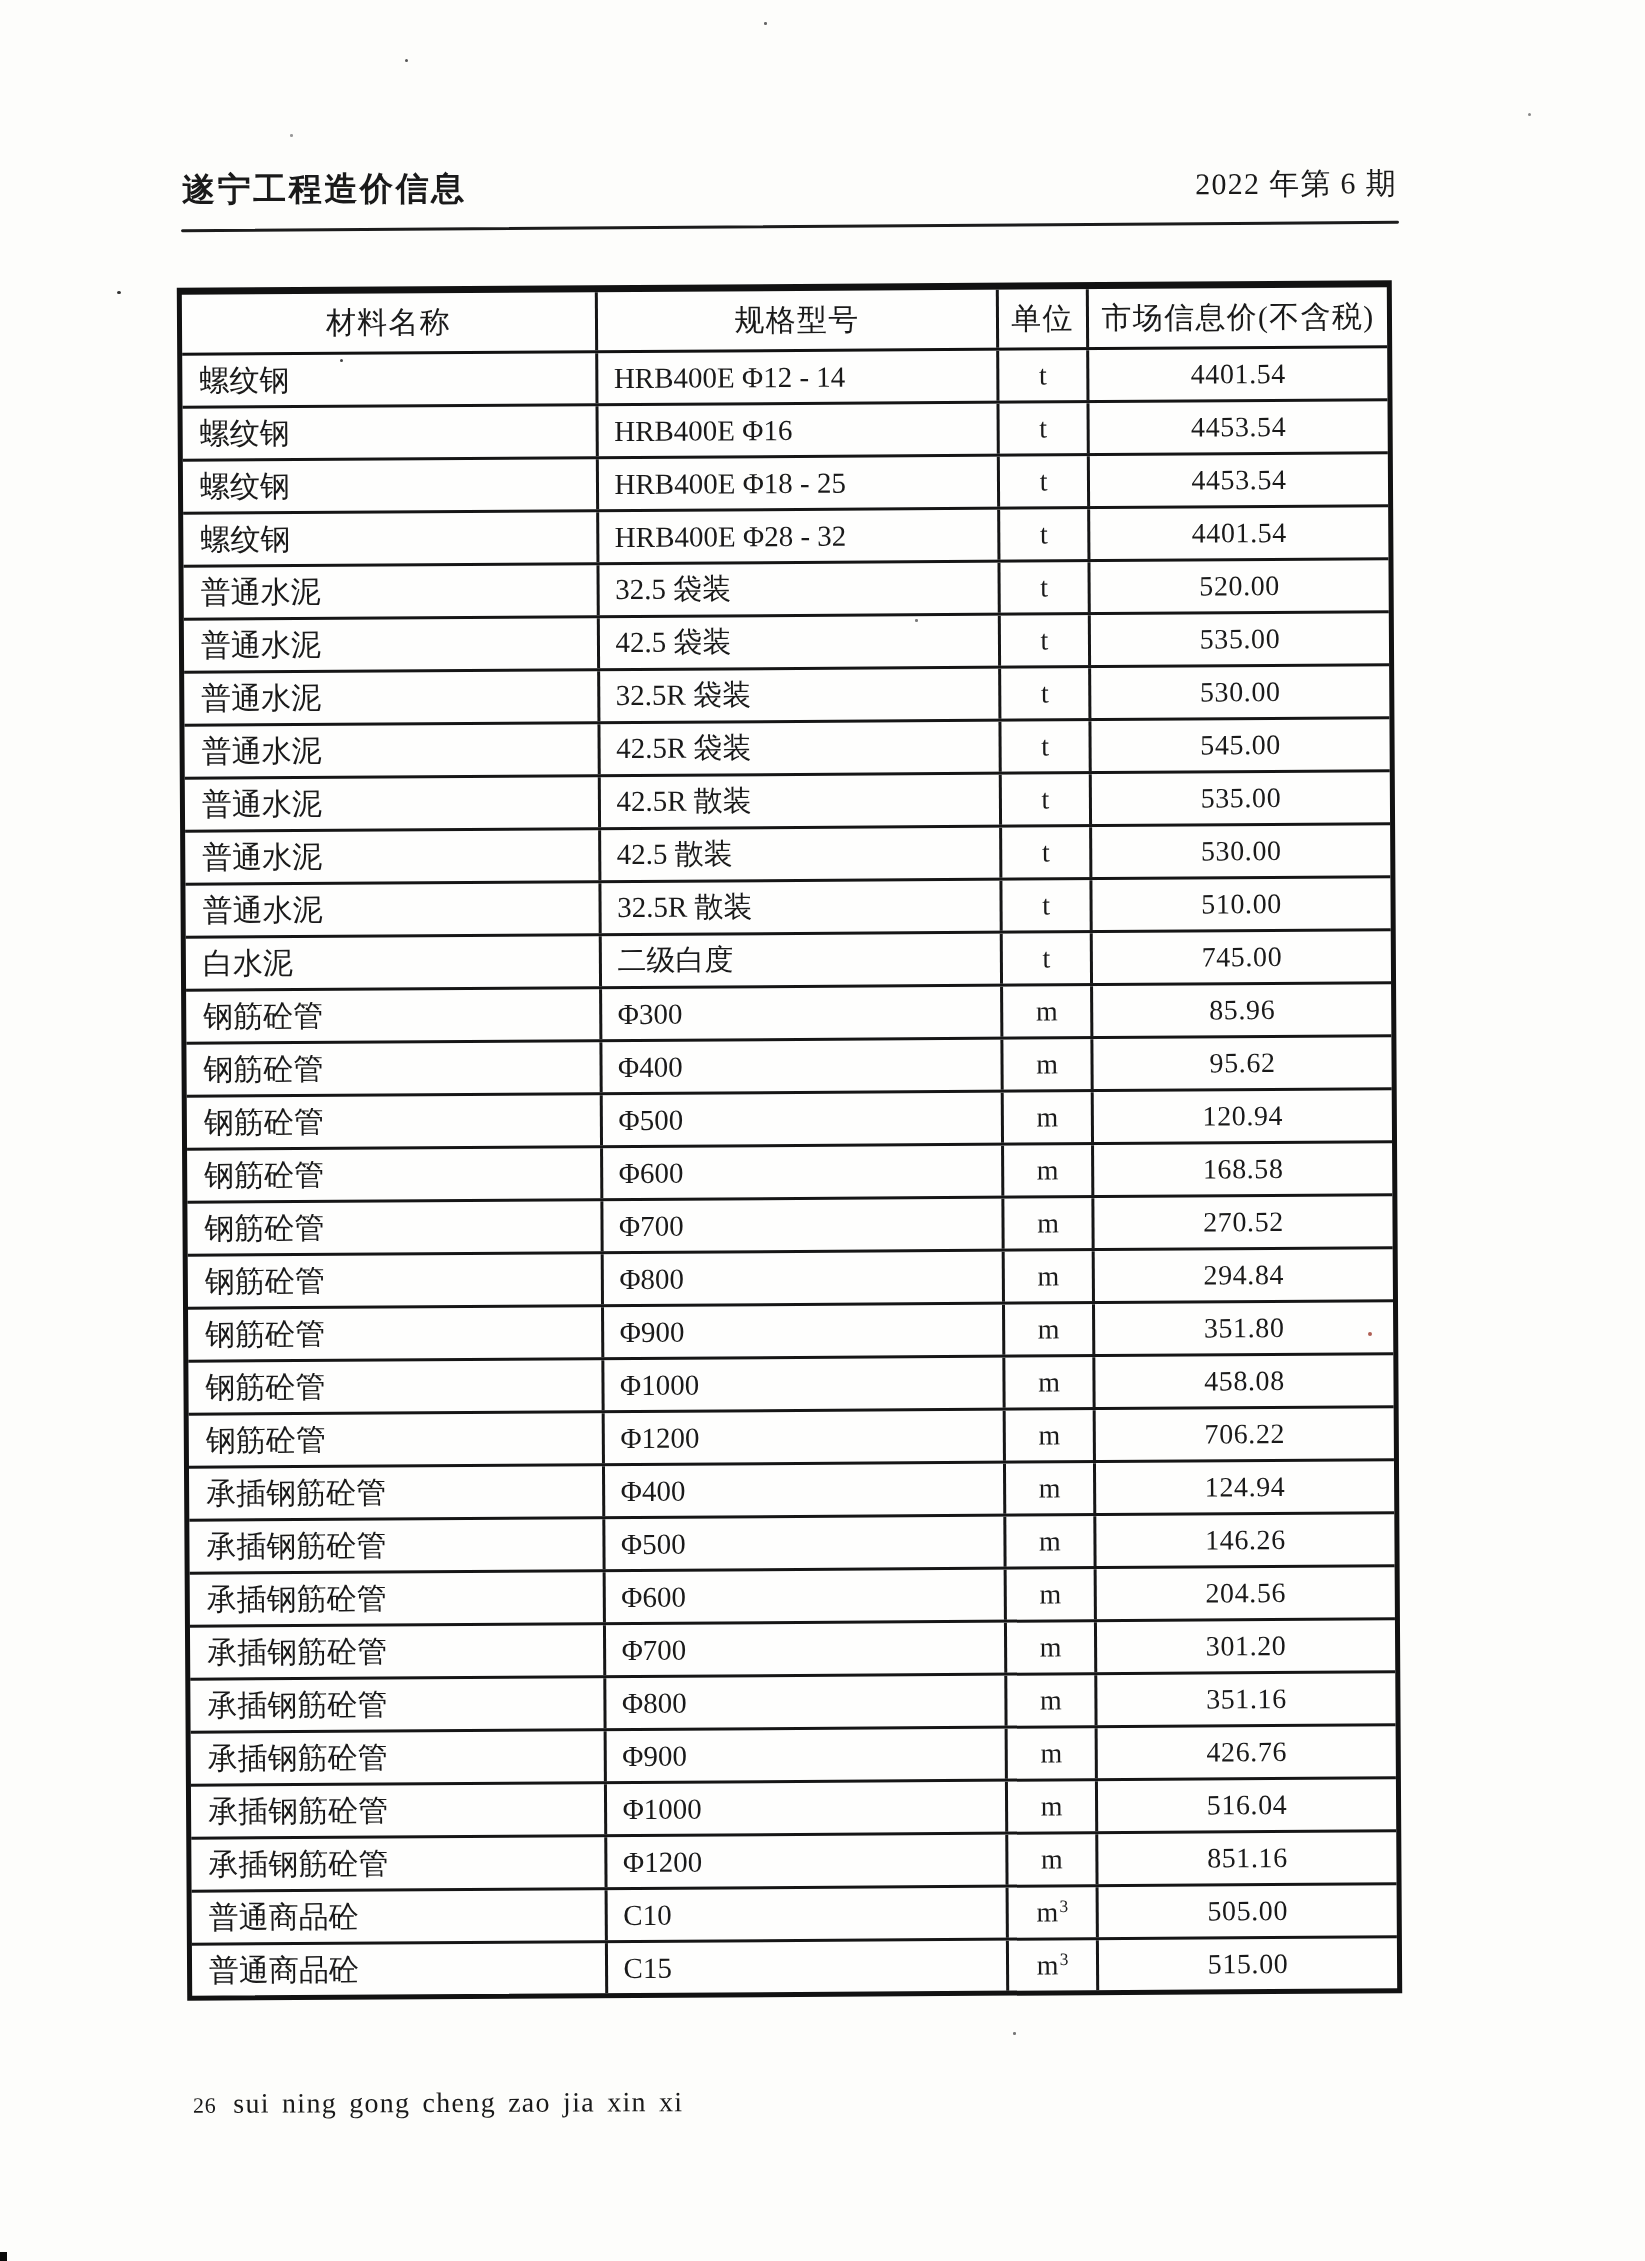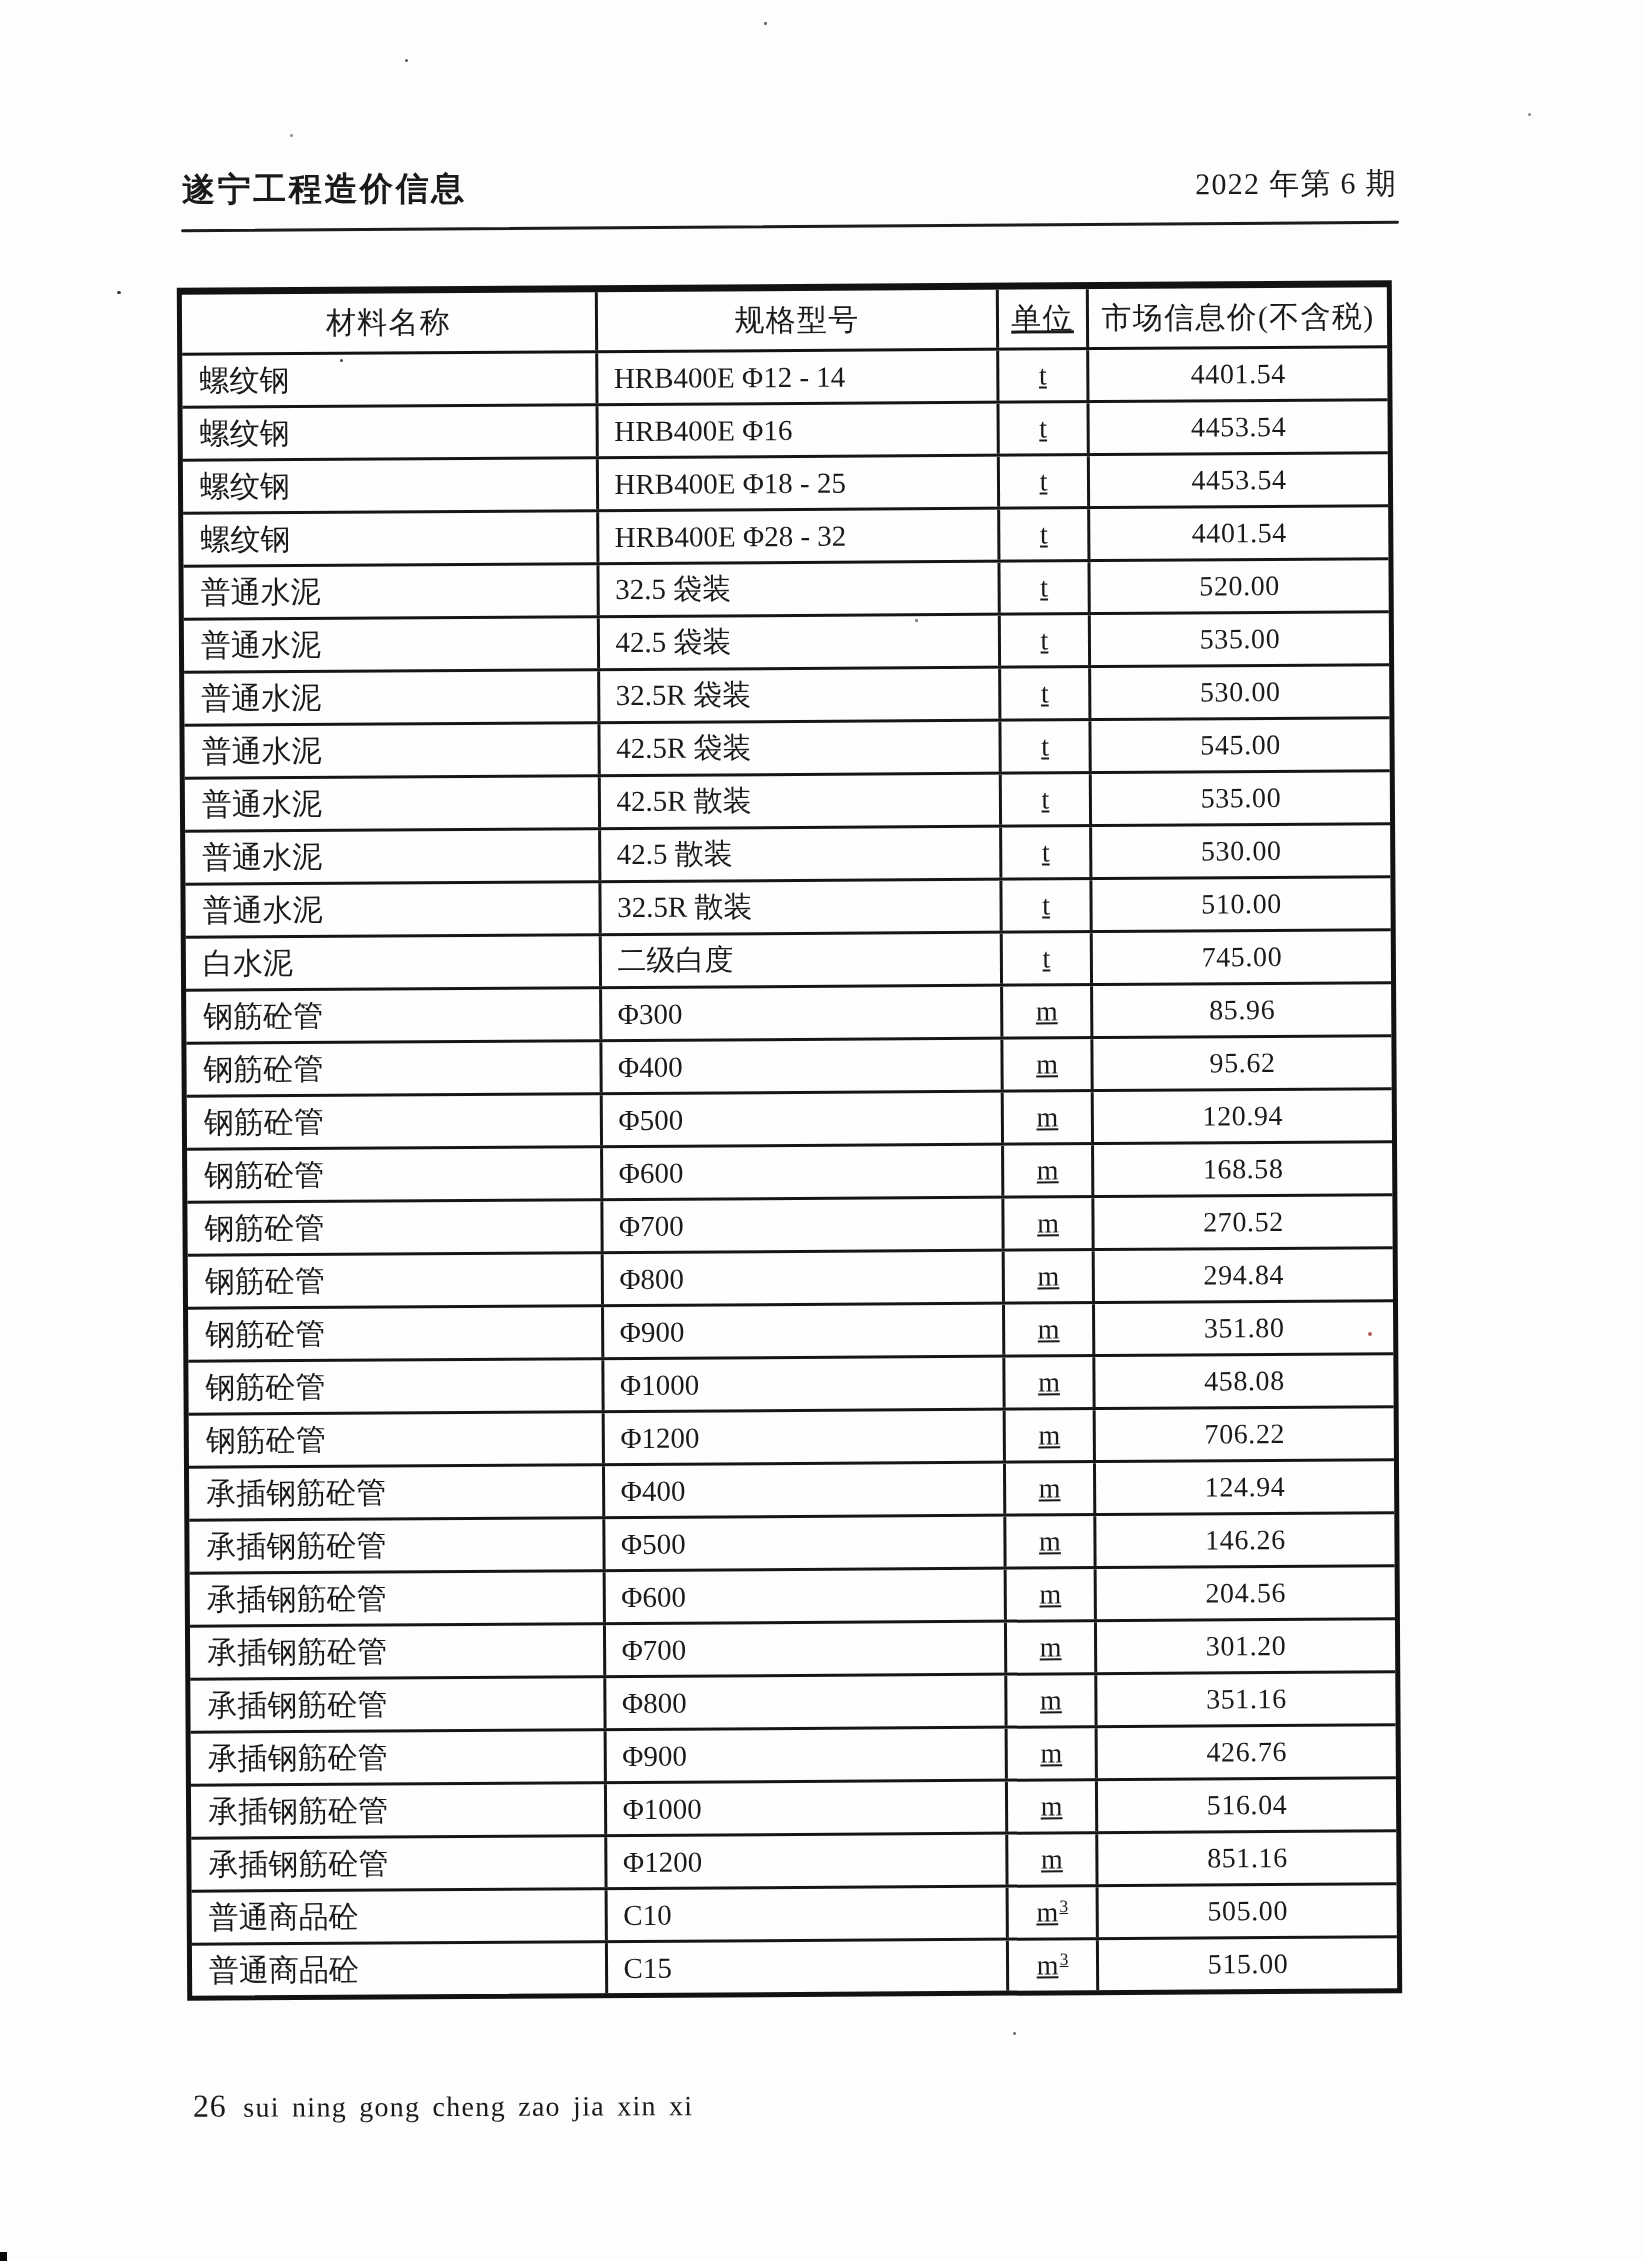--- a/index.html
+++ b/index.html
@@ -79,21 +79,21 @@
     display: flex;
     align-items: center;
     border-right: 3.9px solid #161616;
     box-sizing: border-box;
     overflow: hidden;
     white-space: nowrap;
   }
   .cell:last-child { border-right: none; }
   .cell.c-name { padding-left: 17px; font-size: 30px; }
   .cell.c-spec { padding-left: 15.5px; font-size: 29px; }
-  .cell.c-unit { justify-content: center; font-size: 28px; text-decoration: underline; }
+  .cell.c-unit { justify-content: center; font-size: 28px; }
   .cell.c-price { justify-content: center; font-size: 28px; letter-spacing: 0.6px; }
   .t-row.head .cell {
     justify-content: center;
     padding-left: 0;
     font-size: 30px;
     letter-spacing: 1.3px;
   }
   .cell sup {
     font-size: 17.4px;
     line-height: 0;
@@ -104,21 +104,21 @@
 
   
   .footer {
     position: absolute;
     left: 193px;
     top: 2087px;
     display: flex;
     align-items: baseline;
     transform: rotate(-0.2deg);
   }
-  .page-number { font-size: 32px; letter-spacing: 0.6px; }
+  .page-number { font-size: 22px; letter-spacing: 0.6px; }
   .footer-pinyin { font-size: 28px; margin-left: 17px; letter-spacing: 1.3px; word-spacing: 3.9px; }
 
   
   .speck {
     position: absolute;
     border-radius: 50%;
   }
   .corner-mark {
     position: absolute;
     left: 0;

